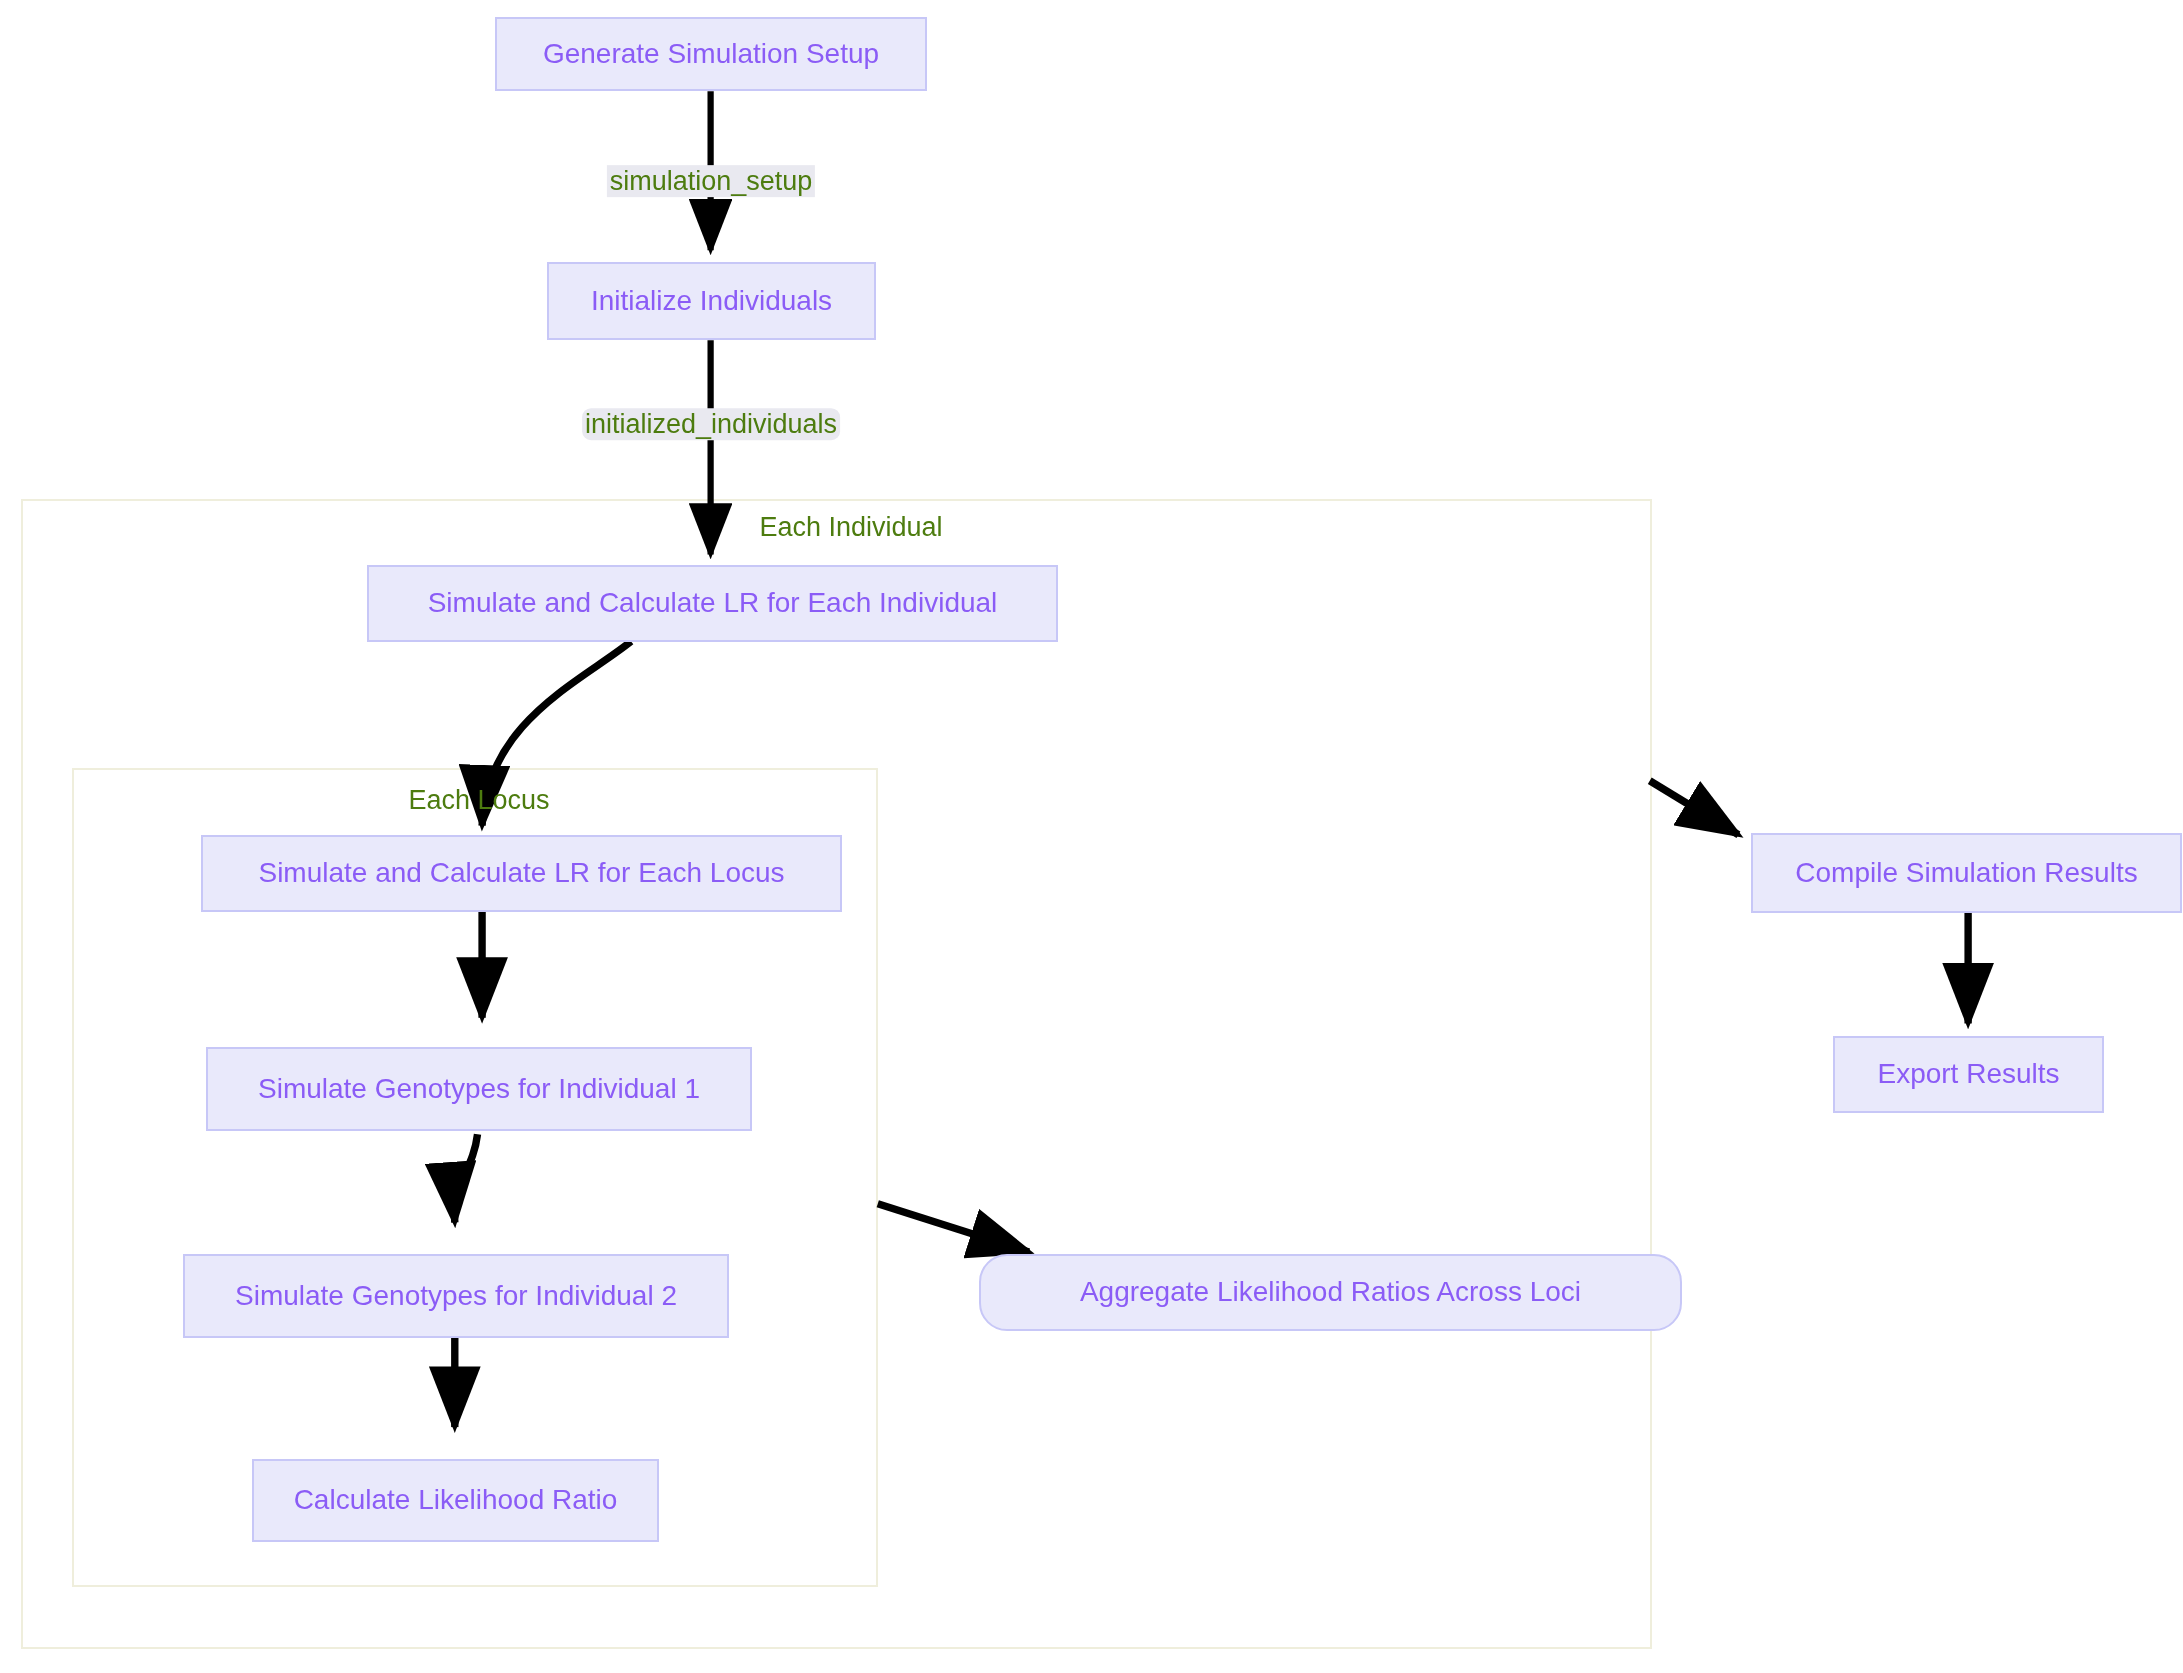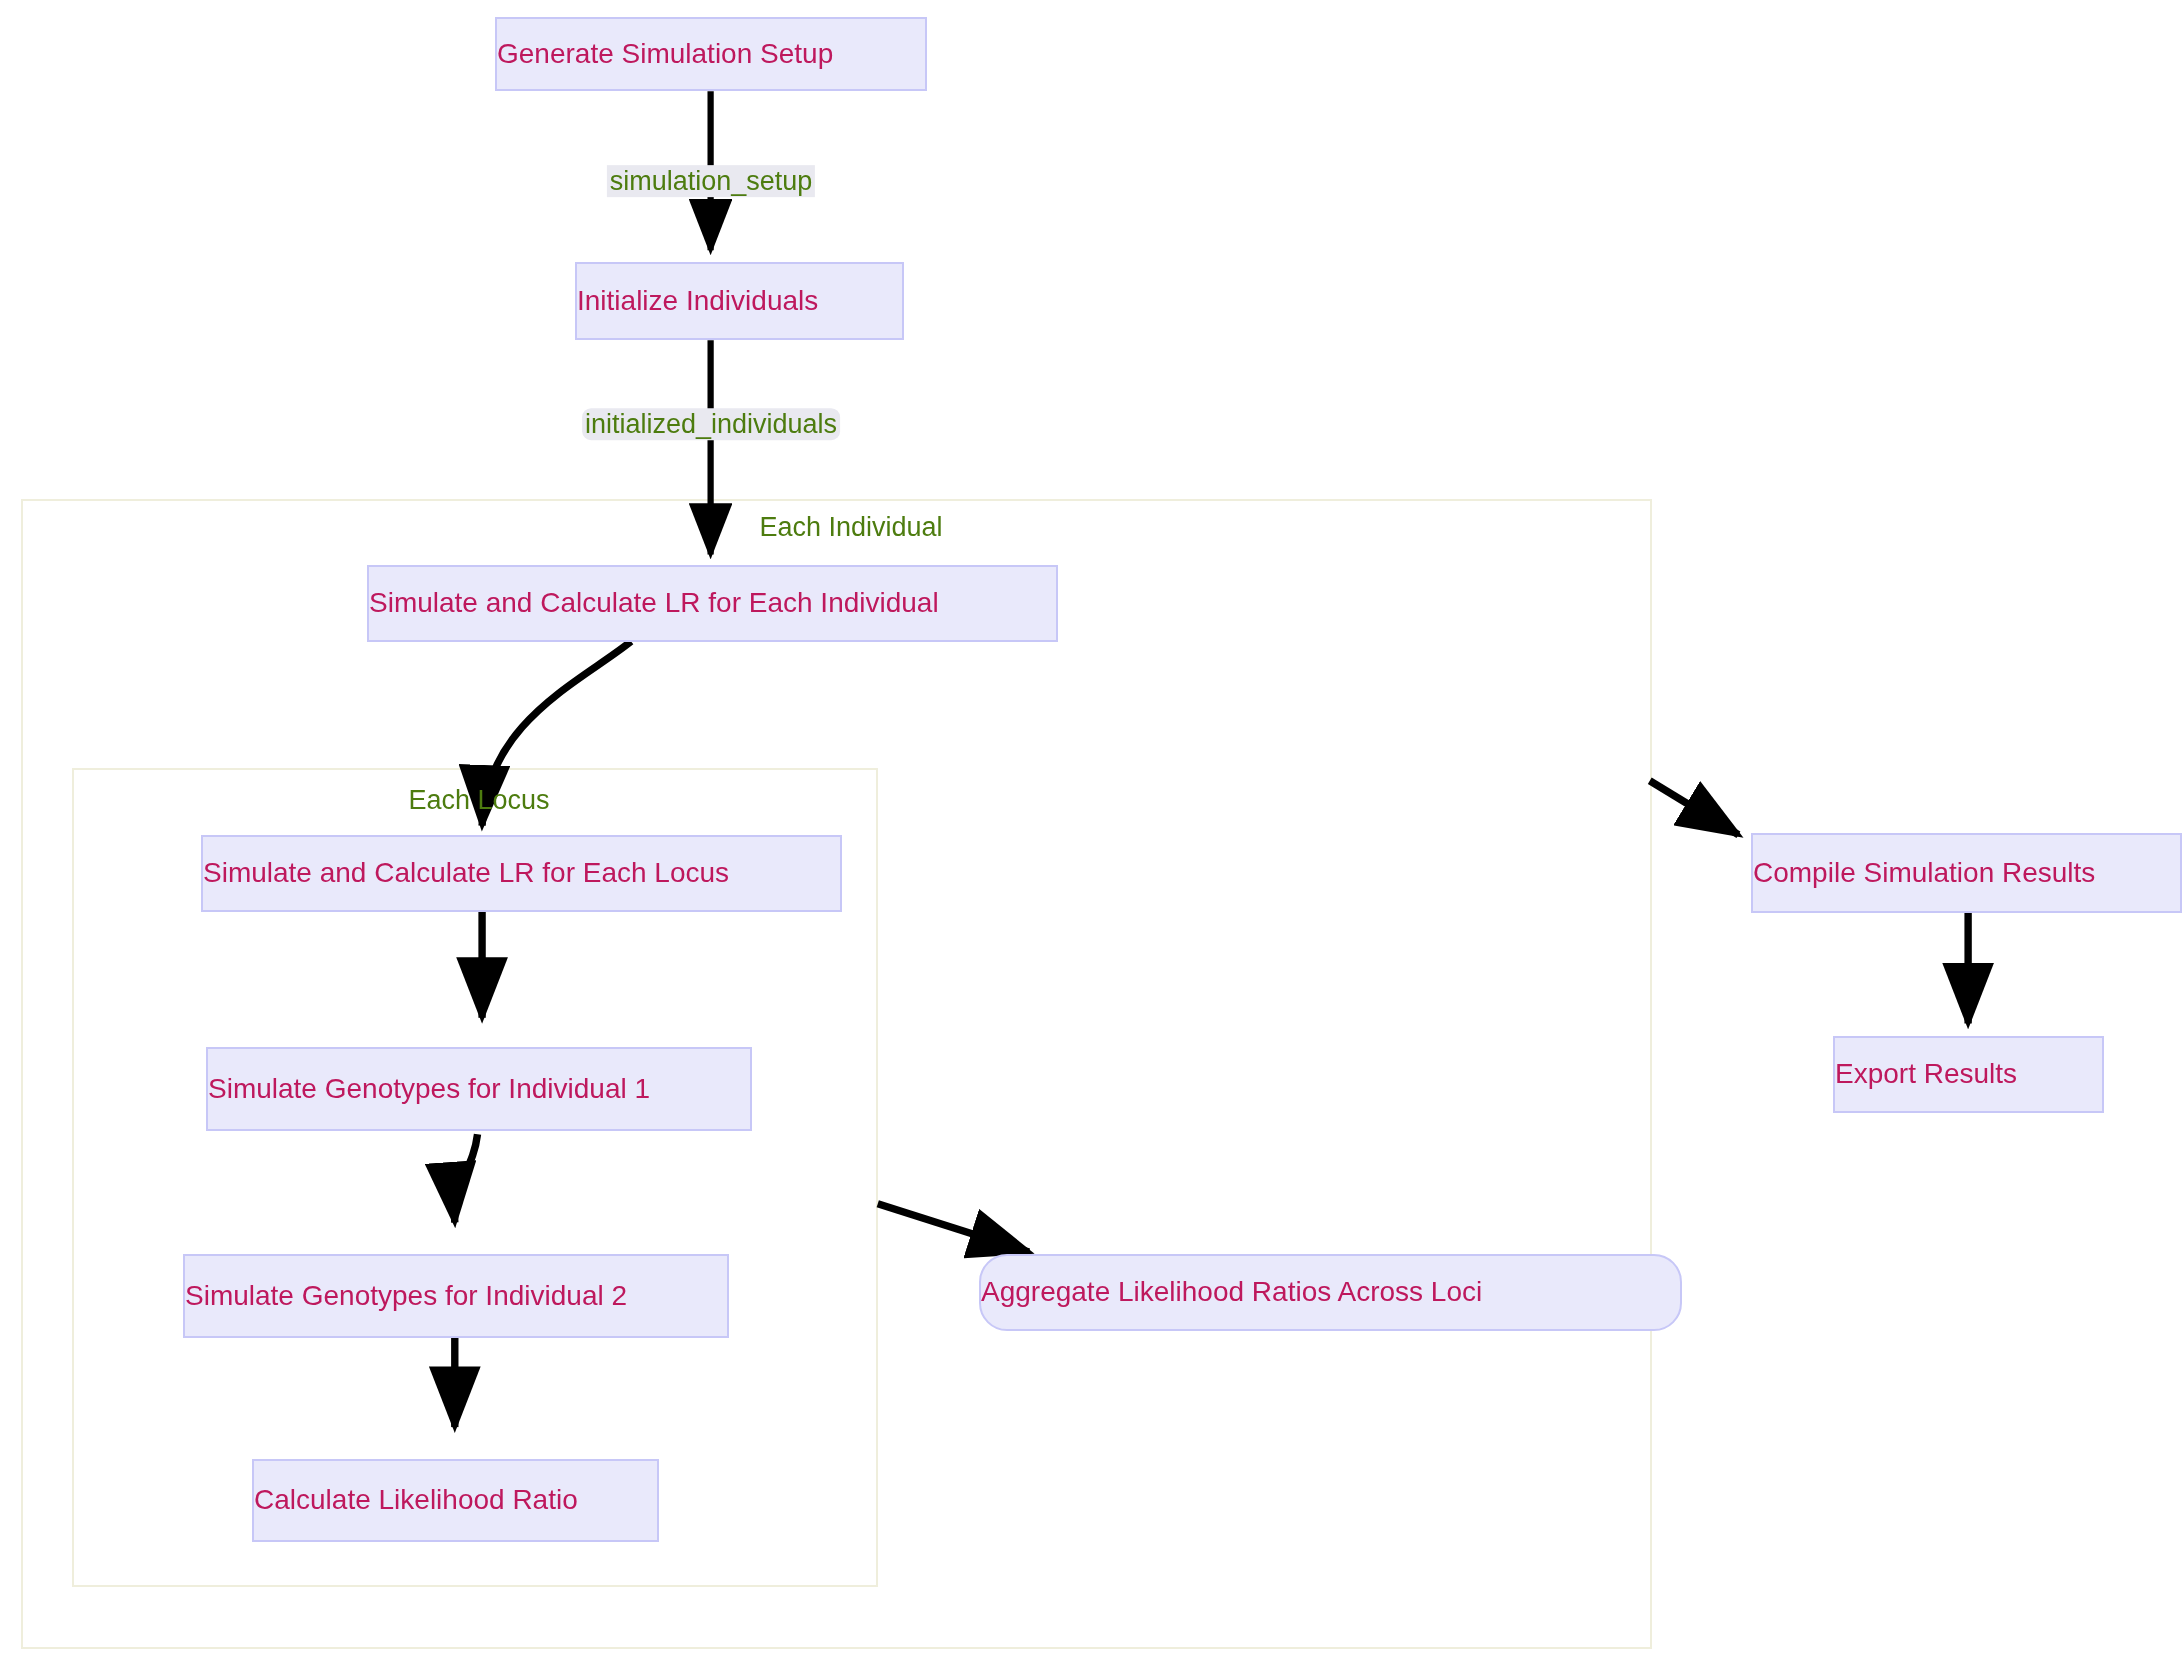--- a/index.html
+++ b/index.html
@@ -28,22 +28,22 @@
     border: 2.3px solid #efeedc;
     background: transparent;
   }
   .node {
     position: absolute;
     box-sizing: border-box;
     border: 2.3px solid #c7c7f7;
     background: #e9e9fb;
     display: flex;
     align-items: center;
-    justify-content: flex-start;
-    color: #be185d;
+    justify-content: center;
+    color: #8b5cf6;
     font-size: 28px;
     line-height: 1.1;
     white-space: nowrap;
     letter-spacing: 0px;
   }
   .edge-label {
     position: absolute;
     background: #e9e9f0;
     color: #4d7c0f;
     font-size: 27px;
@@ -88,21 +88,21 @@
 
     <path d="M 2902 1373 L 3058 1468" stroke="#000000" stroke-width="13" fill="none" marker-end="url(#arrowhead)"></path>
 
     <path d="M 3462 1605 L 3462 1800" stroke="#000000" stroke-width="13" fill="none" marker-end="url(#arrowhead)"></path>
   </svg>
 
   <div class="node" style="left:495px; top:17px; width:432px; height:74px;">
     <span>Generate Simulation Setup</span>
   </div>
 
-  <div class="node" style="left:547px; top:262px; width:329px; height:78px;margin-left:28px;">
+  <div class="node" style="left:547px; top:262px; width:329px; height:78px;">
     <span>Initialize Individuals</span>
   </div>
 
   <div class="node" style="left:367px; top:565px; width:691px; height:77px;">
     <span>Simulate and Calculate LR for Each Individual</span>
   </div>
 
   <div class="node" style="left:161px; top:835px; width:641px; height:77px;margin-left:40px;">
     <span>Simulate and Calculate LR for Each Locus</span>
   </div>

